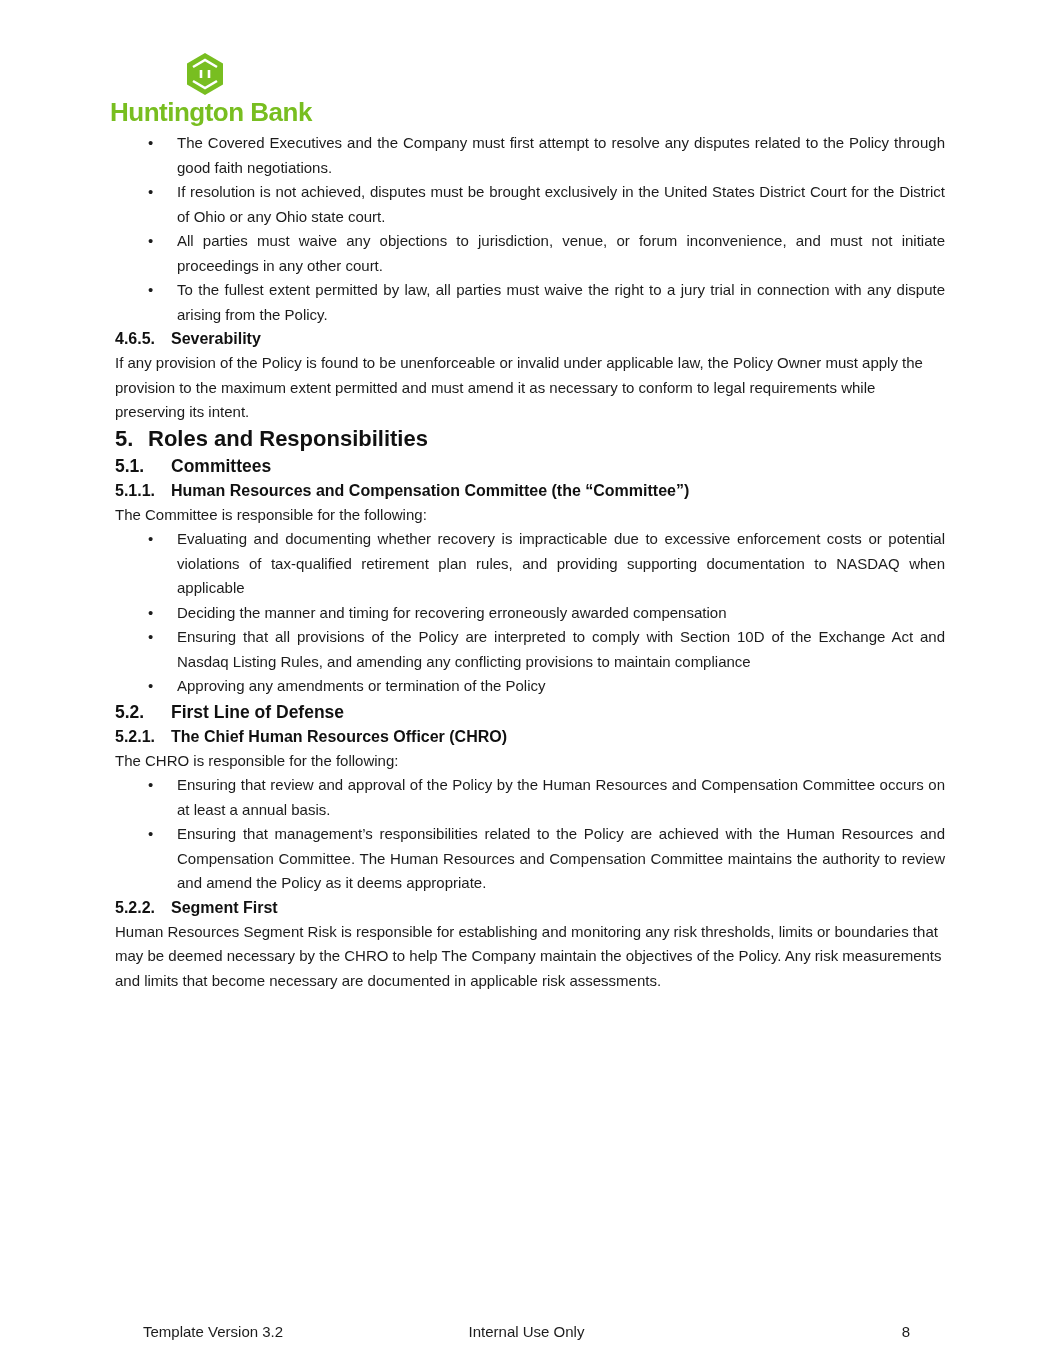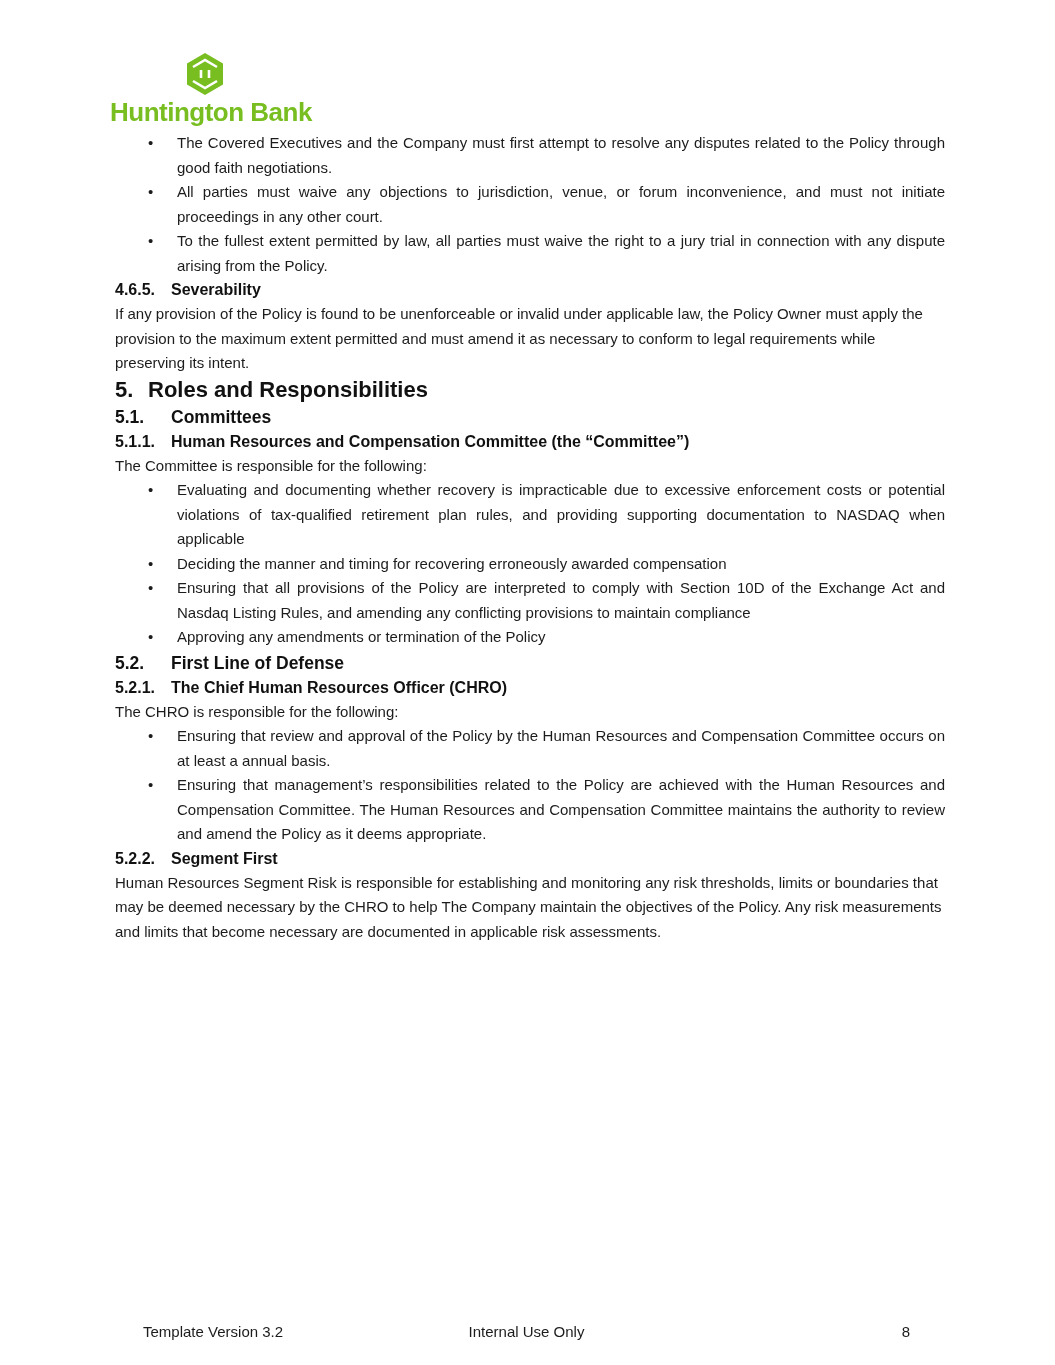--- a/index.html
+++ b/index.html
@@ -66,20 +66,21 @@
       </g>
     </svg>
     <div class="logo-text">Huntington Bank</div>
   </div>
 
 
   <div class="content">
 
     <ul class="bullets">
       <li>The Covered Executives and the Company must first attempt to resolve any disputes related to the Policy through good faith negotiations.</li>
+      <li>If resolution is not achieved, disputes must be brought exclusively in the United States District Court for the District of Ohio or any Ohio state court.</li>
       <li>All parties must waive any objections to jurisdiction, venue, or forum inconvenience, and must not initiate proceedings in any other court.</li>
       <li>To the fullest extent permitted by law, all parties must waive the right to a jury trial in connection with any dispute arising from the Policy.</li>
     </ul>
 
     <h3 class="doc-h3 mt-sev">
       <span class="h-num">4.6.5.</span>
       <span>Severability</span>
     </h3>
     <p class="mt-sevp">If any provision of the Policy is found to be unenforceable or invalid under applicable law, the Policy Owner must apply the provision to the maximum extent permitted and must amend it as necessary to conform to legal requirements while preserving its intent.</p>
 

